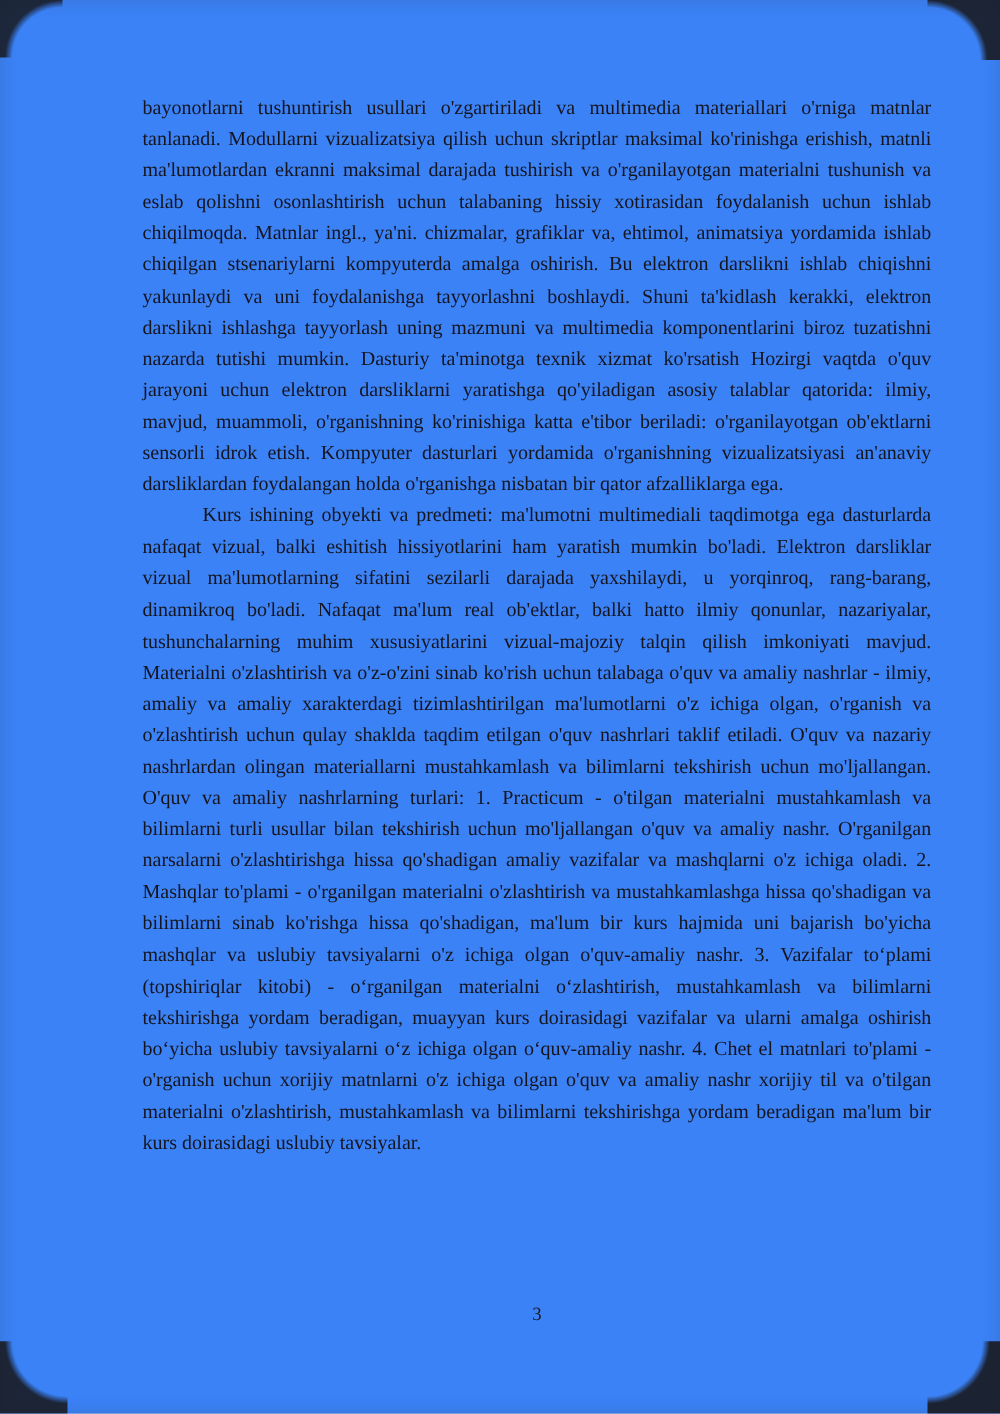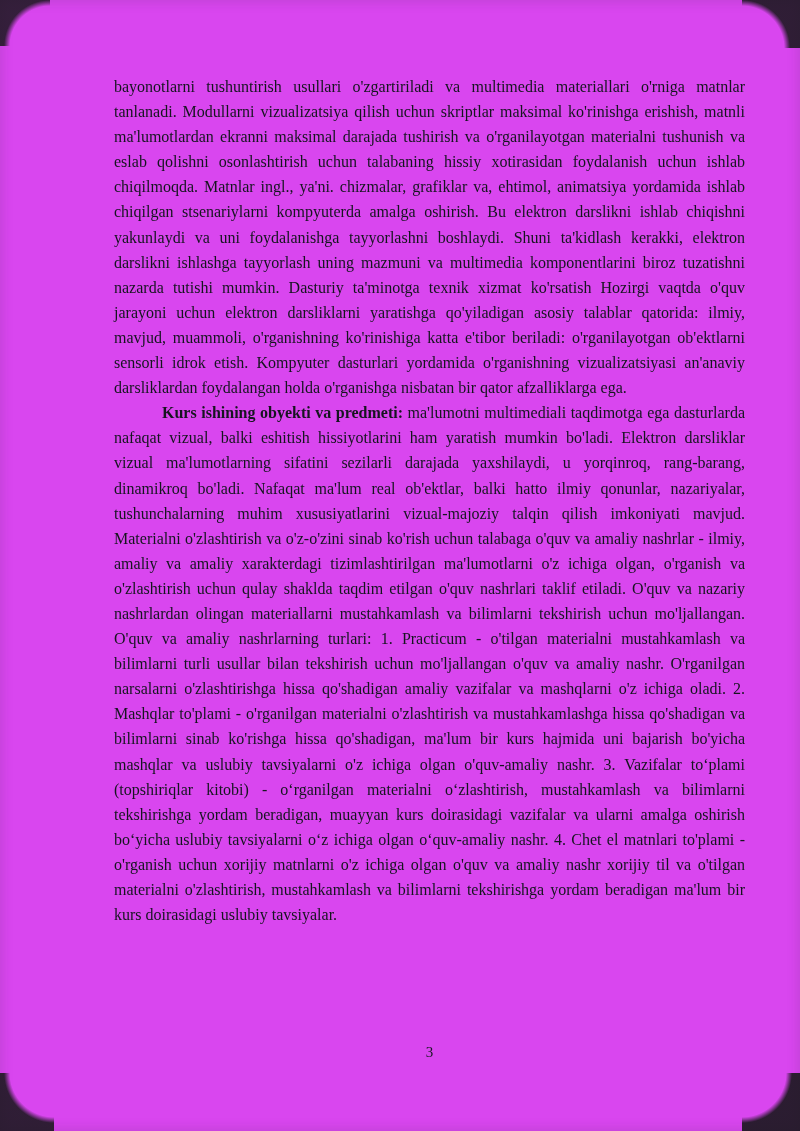--- a/index.html
+++ b/index.html
@@ -7,21 +7,21 @@
   html, body {
     background: #e8e8e8;
     font-family: "Liberation Serif", "DejaVu Serif", serif;
   }
 
   .page {
     position: relative;
     width: 800px;
     height: 1131px;
     margin: 0 auto;
-    background: #d946ef;
+    background: #3b82f6;
     overflow: hidden;
     color: #15151f;
     box-shadow: inset 0 0 14px rgba(40,40,50,0.18);
   }
 
   
   .corner { position: absolute; pointer-events: none; }
   .corner.tl {
     top: 0; left: 0; width: 50px; height: 46px;
     background: radial-gradient(circle at 100% 100%, rgba(0,0,0,0) 0 40px, rgba(24,24,28,0.85) 46px);
@@ -45,21 +45,21 @@
     top: 74px;
     width: 631px;
     font-size: 16px;
     line-height: 25.1px;
     text-align: justify;
     text-justify: inter-word;
   }
 
   .para { margin: 0; }
   .para.indented { text-indent: 48px; }
-  .lead-bold { font-weight: bold; }
+  .lead-bold { font-weight: normal; }
 
   .page-number {
     position: absolute;
     left: 114px;
     width: 631px;
     top: 1044px;
     text-align: center;
     font-size: 15px;
     color: #1a1a24;
   }

